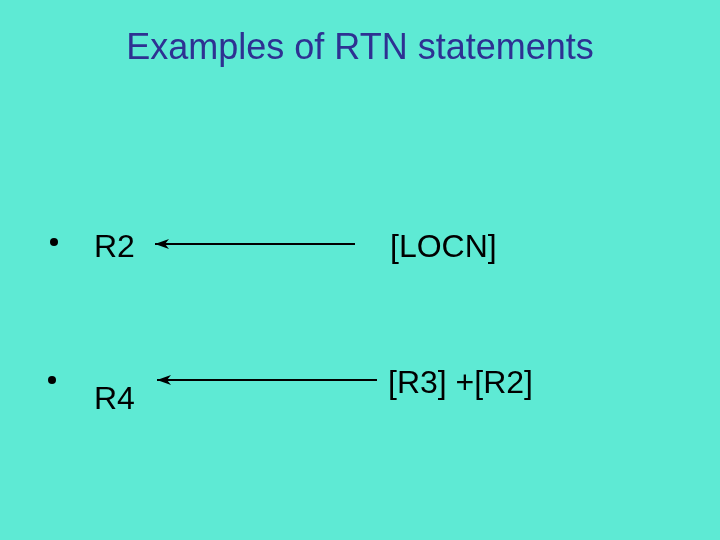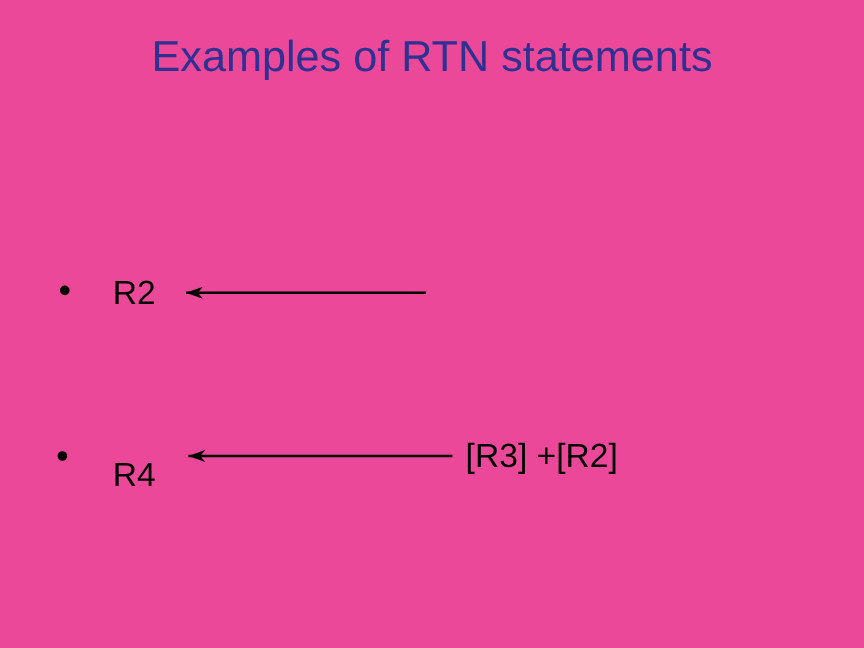--- a/index.html
+++ b/index.html
@@ -26,21 +26,21 @@
     white-space: nowrap;
   }
   .bullet-dot {
     position: absolute;
     width: 8px; height: 8px;
     border-radius: 50%;
     background: #000000;
   }
   .stmt-text {
     position: absolute;
-    font-size: 28px;
+    font-size: 32px;
     color: #000000;
     white-space: nowrap;
   }
   .arrow-svg {
     position: absolute;
     display: block;
   }
   
   .dot-1   { left: 50px; top: 238px; }
   .lhs-1   { left: 94px; top: 228px; }
@@ -48,33 +48,34 @@
   .rhs-1   { left: 390px; top: 228px; }
   
   .dot-2   { left: 48px; top: 376px; }
   .lhs-2   { left: 94px; top: 364px; margin-top: 16px; }
   .arrow-2 { left: 143px; top: 372px; }
   .rhs-2   { left: 388px; top: 364px; }
 </style>
 </head>
 <body>
 
-<div class="slide" style="background: #ec4899;">
+<div class="slide" style="background: #5eead4;">
 
   <div class="slide-title" style="color: rgb(46, 49, 146);">Examples of RTN statements</div>
 
   <div class="bullet-dot dot-1"></div>
 
   <div class="stmt-text lhs-1">R2</div>
 
   <svg class="arrow-svg arrow-1" width="216" height="16" viewBox="0 0 216 16">
     <line x1="214" y1="8" x2="14" y2="8" stroke="#000000" stroke-width="2"></line>
     <path d="M 14 8 L 28 3 L 24 8 L 28 13 Z" fill="#000000"></path>
   </svg>
 
+  <div class="stmt-text rhs-1">[LOCN]</div>
 
   <div class="bullet-dot dot-2"></div>
 
   <div class="stmt-text lhs-2">R4</div>
 
   <svg class="arrow-svg arrow-2" width="236" height="16" viewBox="0 0 236 16">
     <line x1="234" y1="8" x2="14" y2="8" stroke="#000000" stroke-width="2"></line>
     <path d="M 14 8 L 28 3 L 24 8 L 28 13 Z" fill="#000000"></path>
   </svg>
 

